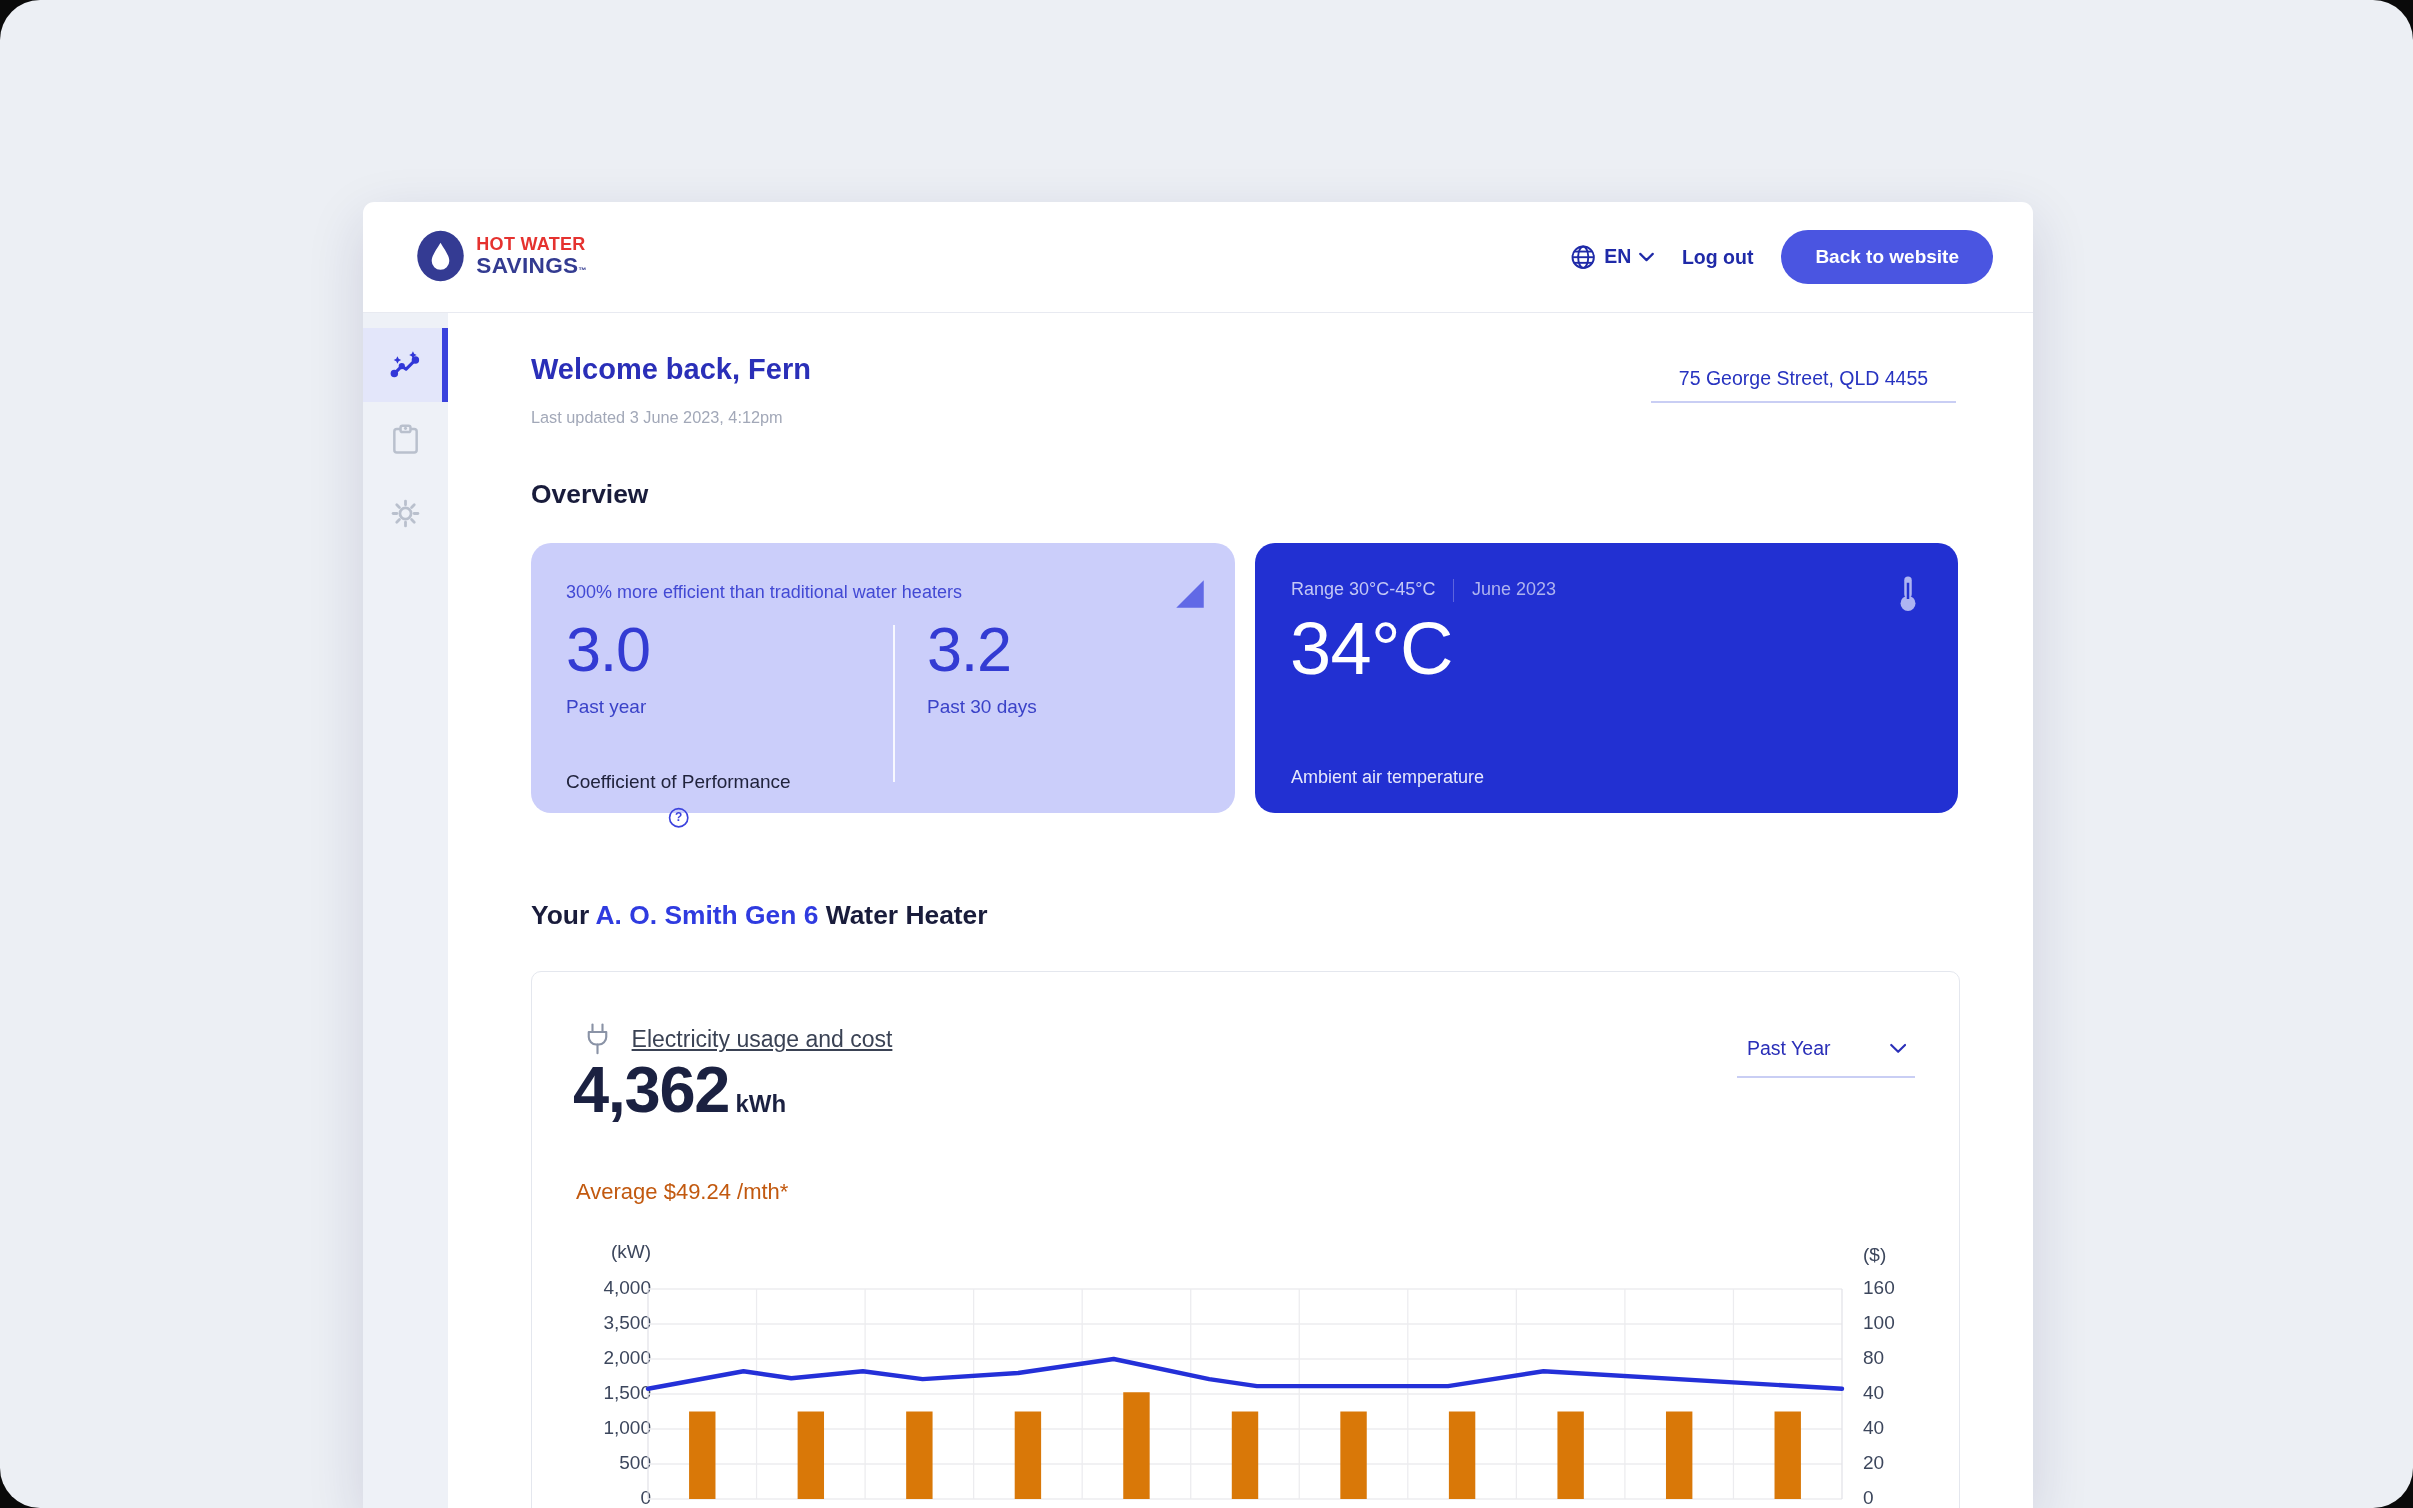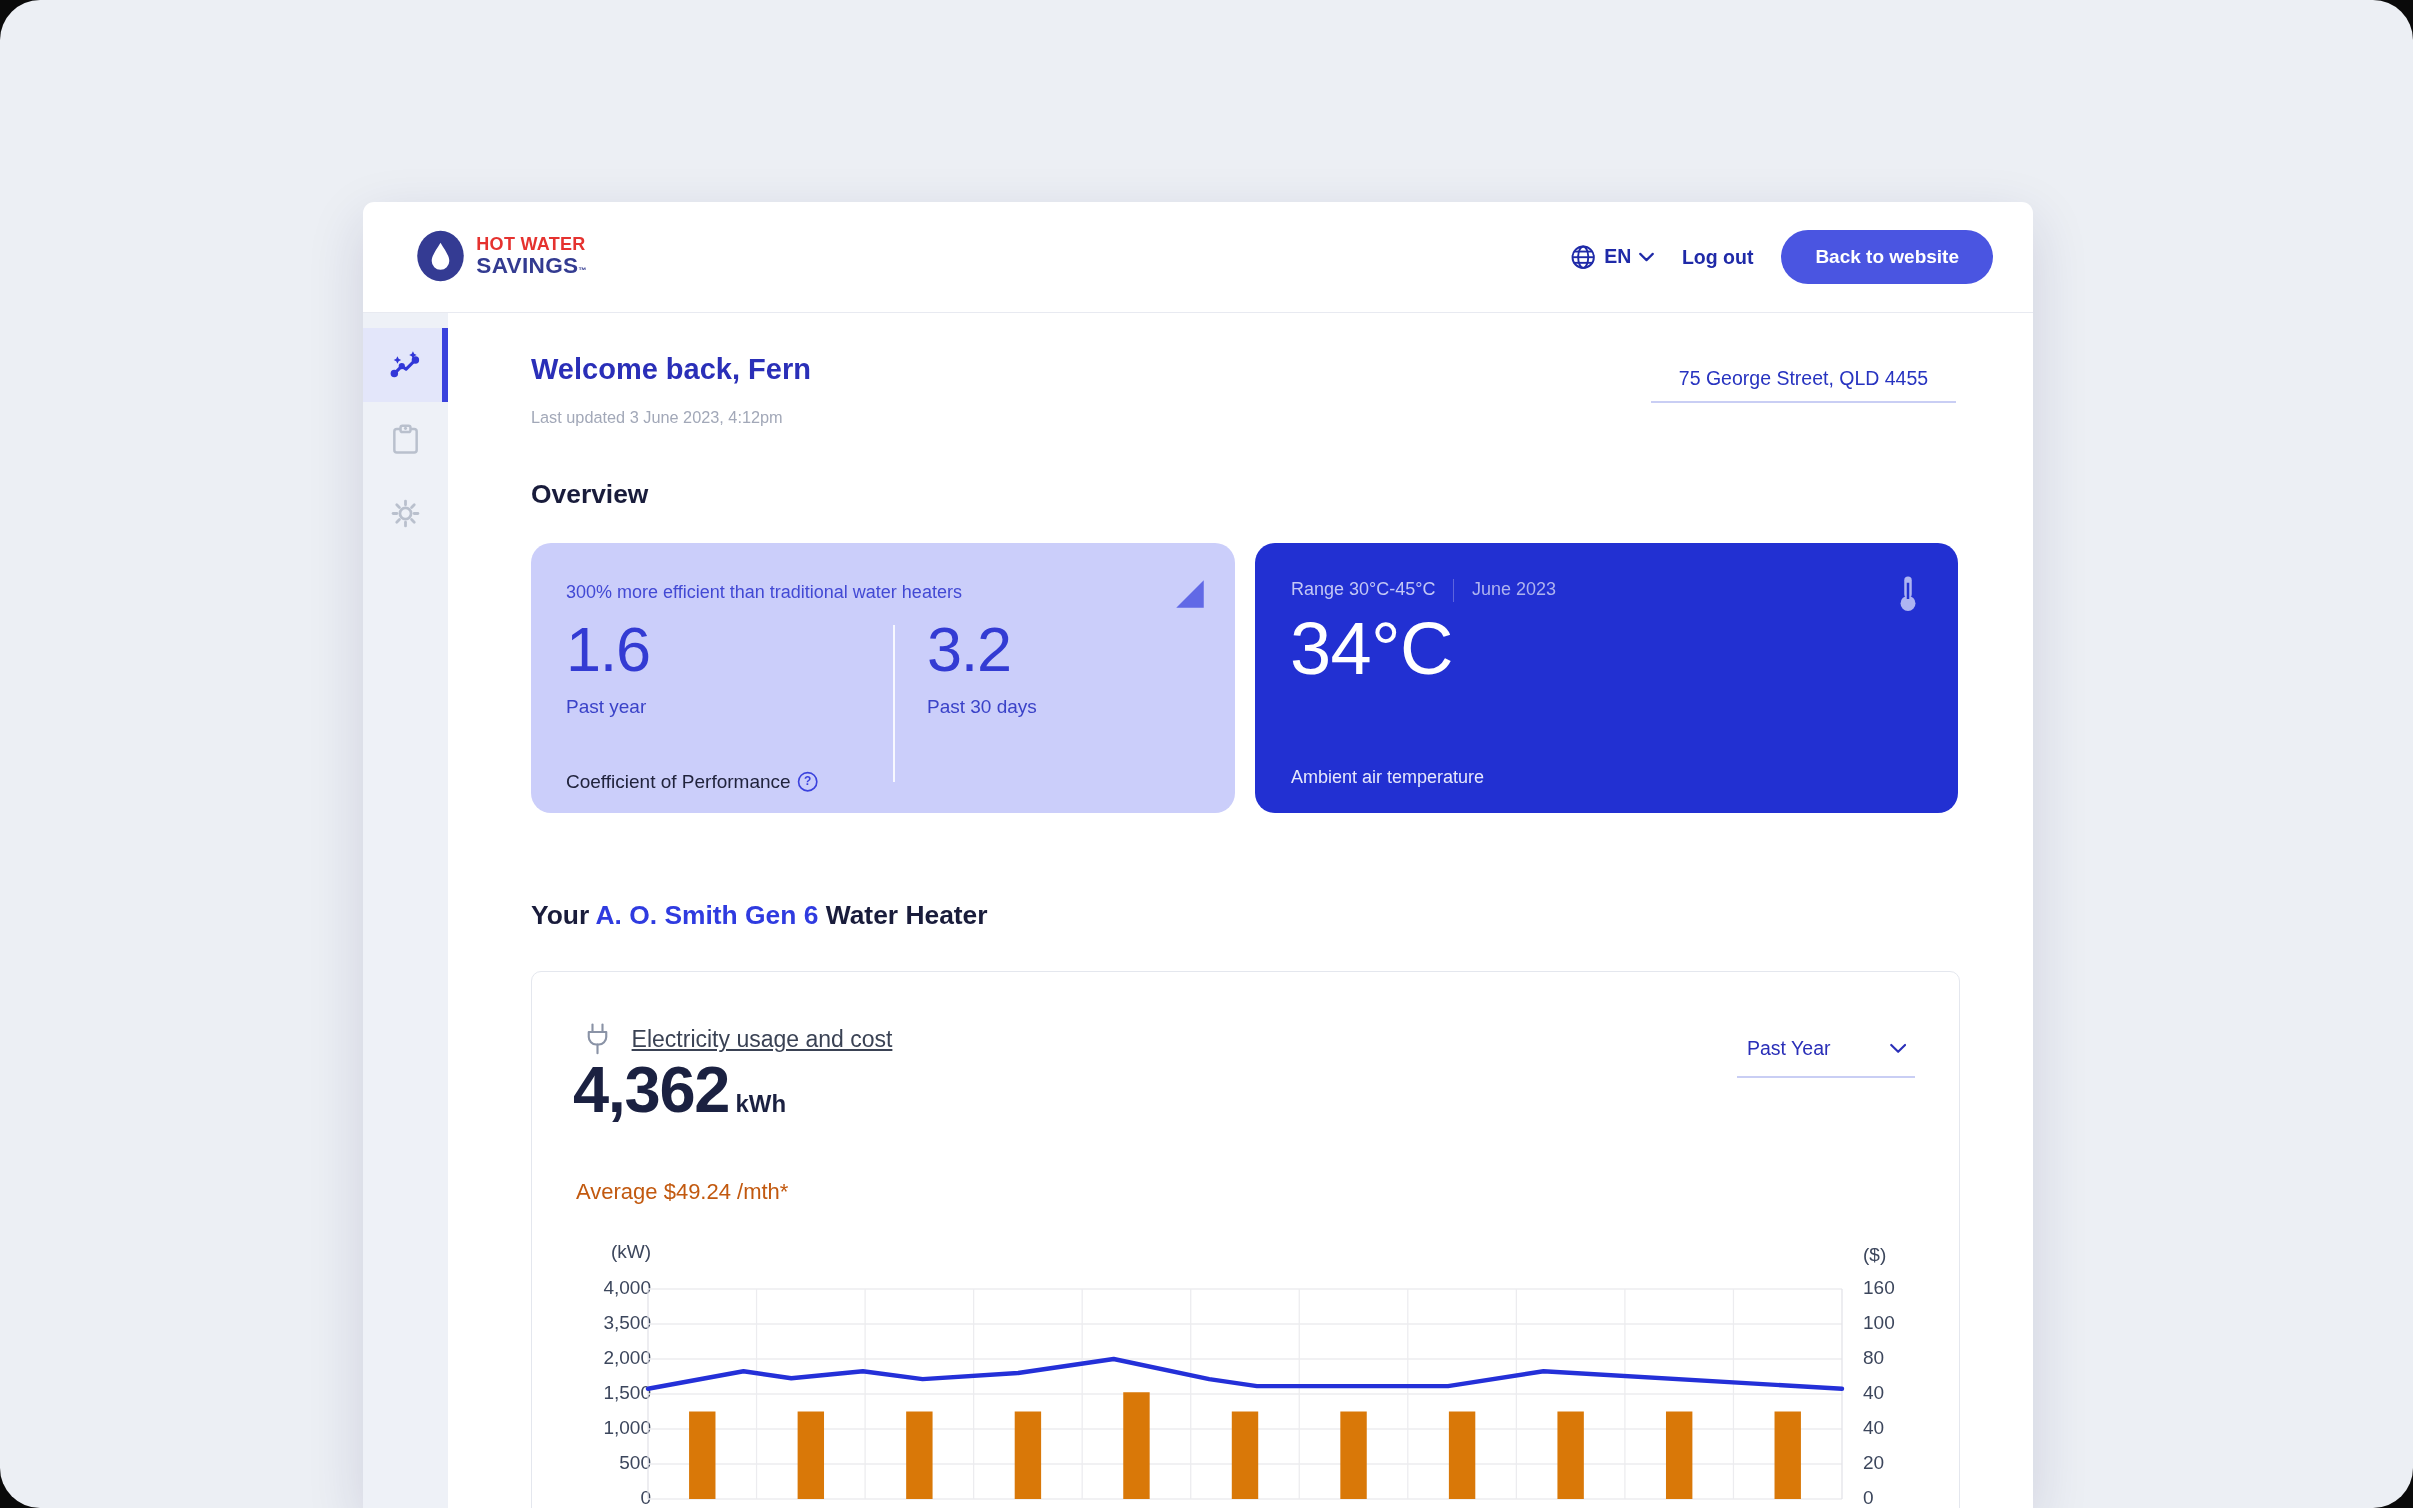--- a/index.html
+++ b/index.html
@@ -37,22 +37,22 @@
   
   .card{position:absolute;border-radius:20px;}
   .eff-card{left:168px;top:341px;width:704px;height:270px;background:#CBCEFA;}
   .eff-caption{position:absolute;left:35px;top:39px;font-size:18px;color:#4249D4;}
   .eff-tri{position:absolute;right:30px;top:36px;}
   .eff-stat-val{font-size:63px;font-weight:500;color:#333BD3;letter-spacing:-1.3px;}
   .eff-stat-lbl{font-size:19px;color:#3A42C8;margin-top:11.3px;}
   .eff-stat1{position:absolute;left:35px;top:70px;}
   .eff-stat2{position:absolute;left:396px;top:70px;}
   .eff-div{position:absolute;left:362px;top:82px;width:1.9px;height:157px;background:rgba(255,255,255,.85);}
-  .eff-footer{position:absolute;left:35px;top:228px;display:flex;align-items:center;gap:6px;
-              font-size:19px;color:#20233C;}
+  .eff-footer{position:absolute;left:35px;top:228px;display:flex;align-items:center;gap:14px;
+              font-size:19px;color:#20233C;flex-direction:column;}
   .temp-card{left:892px;top:341px;width:703px;height:270px;background:#2230D2;}
   .temp-row{position:absolute;left:36px;top:36px;display:flex;align-items:flex-start;font-size:18px;color:#C3C7F5;}
   .temp-vdiv{display:inline-block;width:1.3px;height:22.6px;background:#5D64DD;margin:0 17.6px;}
   .temp-month{color:#AEB3EF;}
   .temp-thermo{position:absolute;right:36px;top:31px;}
   .temp-value{position:absolute;left:35px;top:63px;font-size:74px;font-weight:400;color:#FFFFFF;letter-spacing:-0.6px;}
   .temp-caption{position:absolute;left:36px;top:224px;font-size:18px;color:#E6E8FC;}
   .heater-title{top:698px;}
   .heater-link{color:#2F3BE0;cursor:pointer;}
   
@@ -158,21 +158,21 @@
     </div>
 
     <div class="section-h" style="top:277px;">Overview</div>
 
     <div class="card eff-card">
       <div class="eff-caption">300% more efficient than traditional water heaters</div>
       <svg class="eff-tri" width="30" height="30" viewBox="0 0 48 48">
         <polygon points="2,46 46,2 46,46" fill="#6169E6"></polygon>
       </svg>
       <div class="eff-stat1">
-        <div class="eff-stat-val">1.6</div>
+        <div class="eff-stat-val">3.0</div>
         <div class="eff-stat-lbl">Past year</div>
       </div>
       <div class="eff-div"></div>
       <div class="eff-stat2">
         <div class="eff-stat-val">3.2</div>
         <div class="eff-stat-lbl">Past 30 days</div>
       </div>
       <div class="eff-footer">
         <span>Coefficient of Performance</span>
         <svg width="21.4" height="21.4" viewBox="0 0 34 34" style="font-size:30px">

